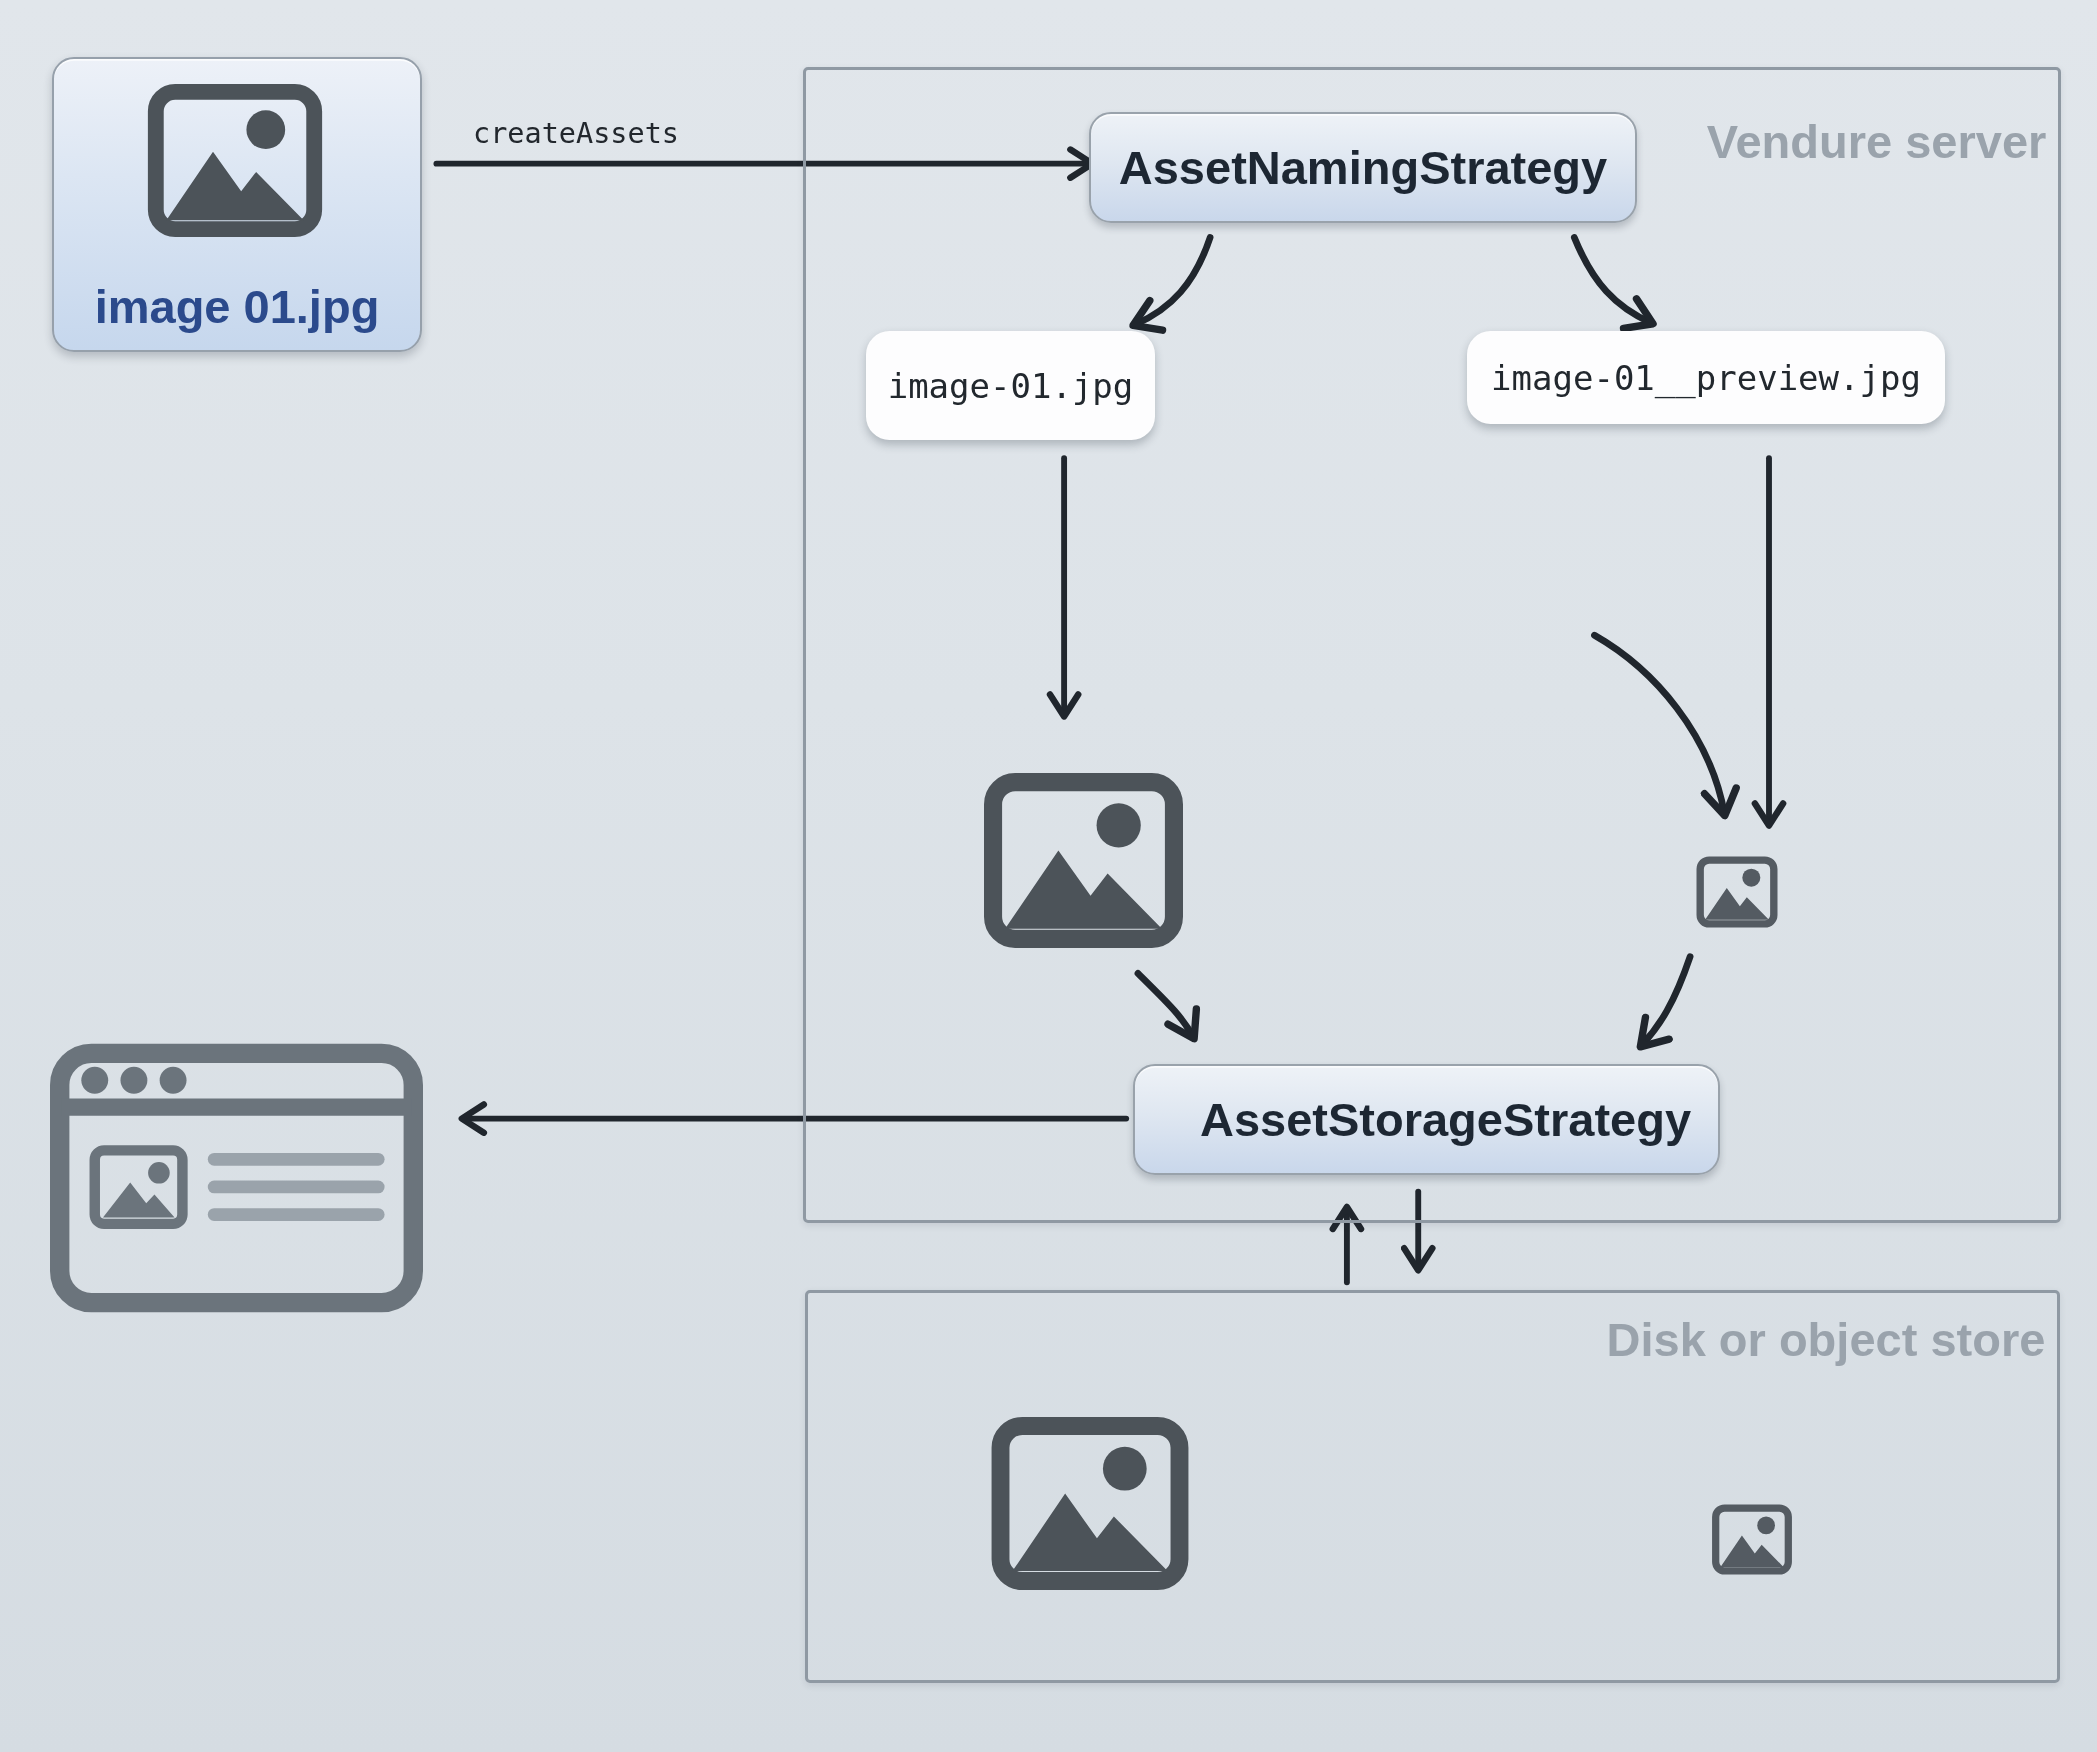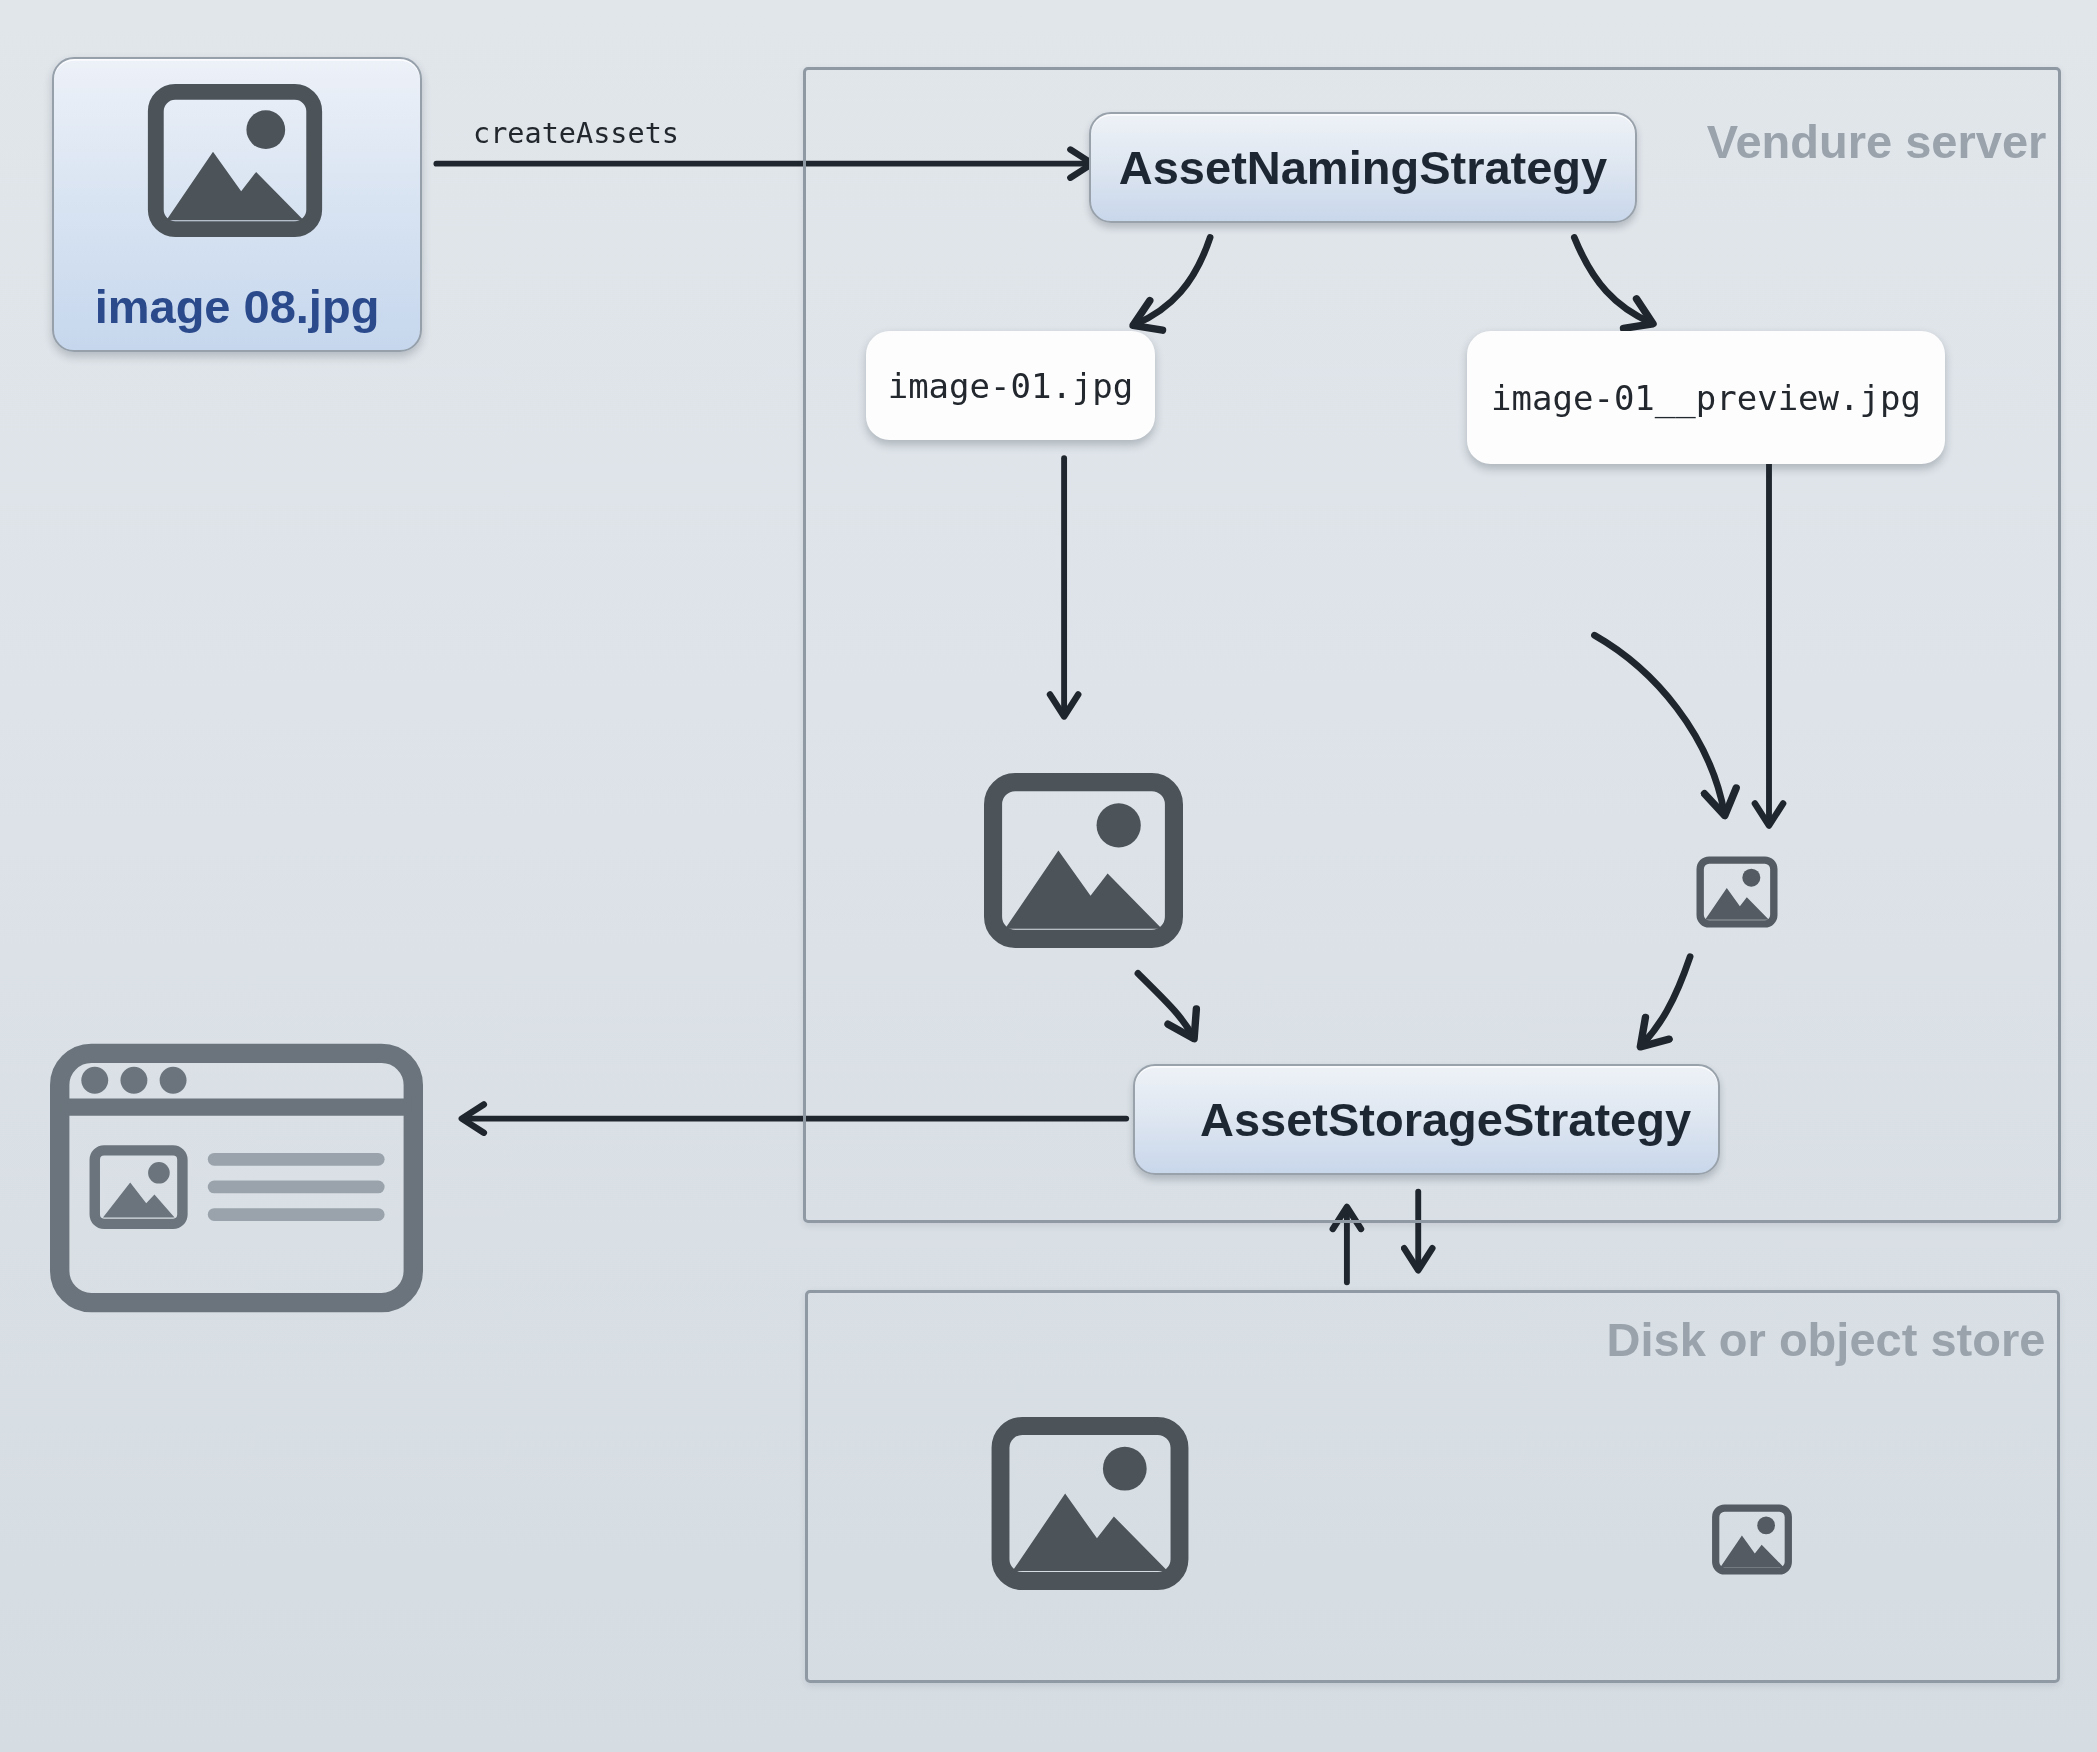--- a/index.html
+++ b/index.html
@@ -49,21 +49,21 @@
   
   .pill {
     position: absolute;
     display: flex; align-items: center; justify-content: center;
     border-radius: 23.5px; background: #fdfdfe;
     box-shadow: 0 4.2px 8.4px rgba(35,46,60,.25);
     font-family: "DejaVu Sans Mono", monospace;
     font-size: 34px; color: #22282e; white-space: nowrap;
   }
   #pill-source  { left: 866px; top: 331px; width: 289px; height: 109px; }
-  #pill-preview { left: 1467px; top: 331px; width: 478px; height: 133px; }
+  #pill-preview { left: 1467px; top: 331px; width: 478px; height: 93px; }
 
   
   #file-card {
     position: absolute; left: 52px; top: 57px; width: 366px; height: 291px;
     border: 2.5px solid #96a0ab; border-radius: 22px;
     background: linear-gradient(180deg, #edf1f8 0%, #dce6f3 40%, #c6d7ed 100%);
     box-shadow: 0 4.2px 8.4px rgba(35,46,60,.22), inset 0 1.7px 0 rgba(255,255,255,.75);
   }
   #file-card .file-icon { position: absolute; left: 93px; top: 22.7px; width: 176px; height: 157px; color: #4c5359; }
   #file-card .file-label {
@@ -141,21 +141,21 @@
       <path d="M1342 1333 H552" stroke-width="7" marker-end="url(#head)"></path>
       <path d="M1605 1528 V1440" stroke-width="7" marker-end="url(#head)"></path>
       <path d="M1690 1420 V1512" stroke-width="7" marker-end="url(#head)"></path>
     </g>
   </svg>
 
   <div id="file-card">
     <svg class="file-icon" viewBox="0 0 210 187" width="176" height="157">
         <use href="#sym-image"></use>
       </svg>
-    <div class="file-label">image 08.jpg</div>
+    <div class="file-label">image 01.jpg</div>
   </div>
 
   <div id="create-assets-label">createAssets</div>
 
   <div id="vendure-container" class="container">
     <div class="container-title">Vendure server</div>
   </div>
 
   <div id="disk-container" class="container">
     <div class="container-title">Disk or object store</div>

